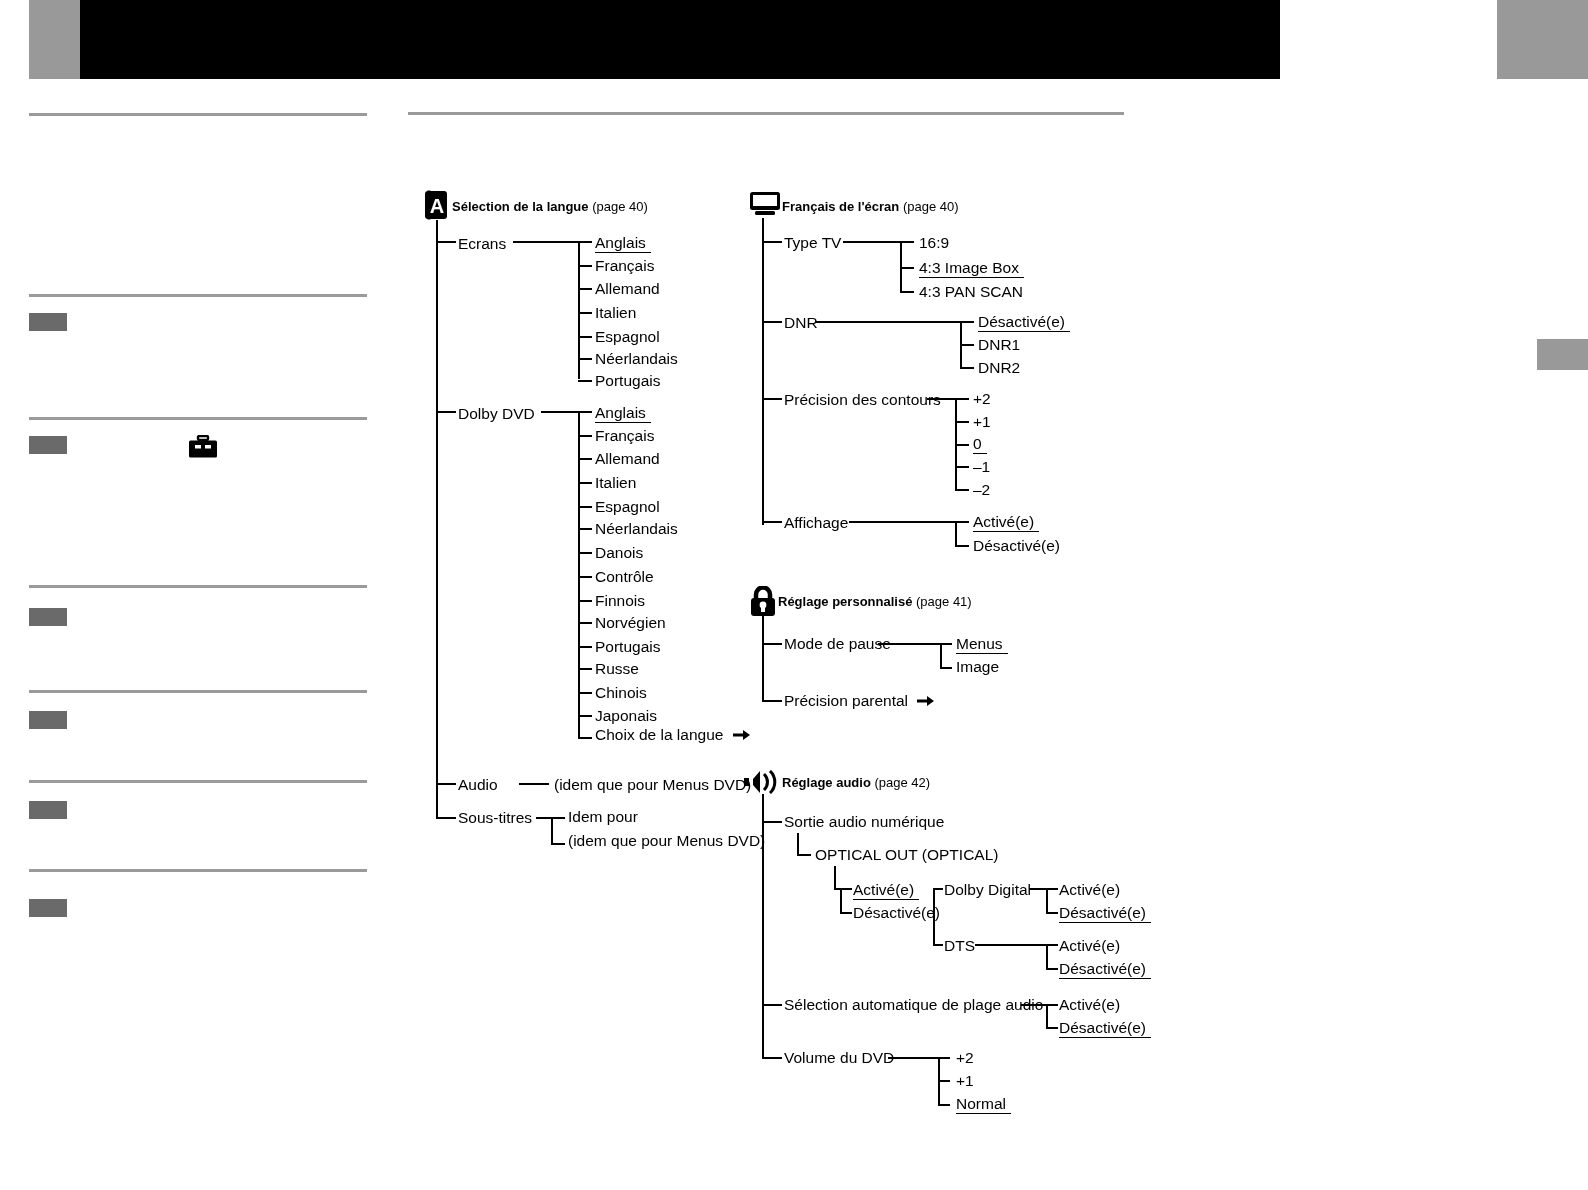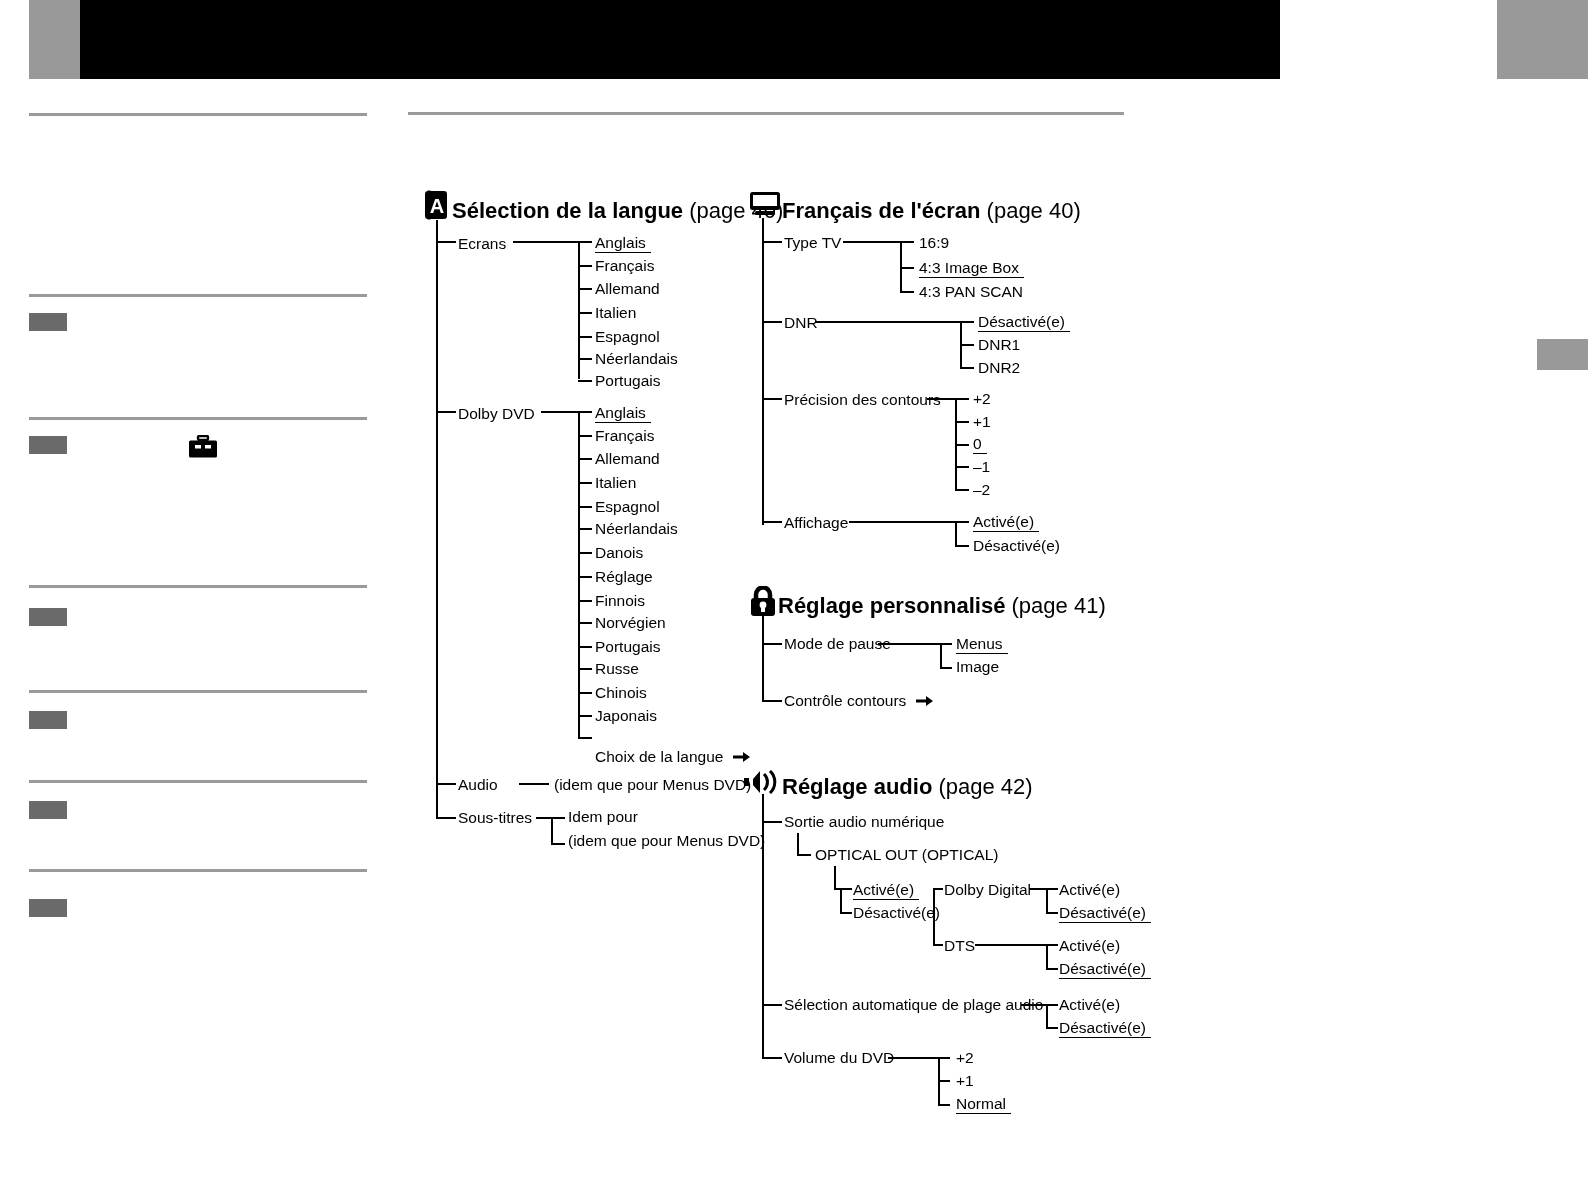--- a/index.html
+++ b/index.html
@@ -23,21 +23,21 @@
   .rule{position:absolute;height:3px;background:#9a9a9a;}
   .lrule{left:29px;width:338px;}
   .gray-block{position:absolute;left:29px;width:38px;height:18px;background:#6a6a6a;}
   .toolbox-icon{position:absolute;left:189px;top:435px;width:28px;height:24px;}
 
   
   .mrule{position:absolute;left:408px;top:112px;width:716px;height:3px;background:#9a9a9a;}
 
   
   .node{position:absolute;white-space:nowrap;font-size:15.5px;line-height:1;color:#000;}
-  .sect-title{position:absolute;white-space:nowrap;font-size:22px;line-height:1;}
+  .sect-title{position:absolute;white-space:nowrap;font-size:13px;line-height:1;}
   .sect-title b{font-weight:bold;}
   .sect-title span.pg{font-weight:normal;}
   .u{border-bottom:1.5px solid #000;padding-bottom:1px;padding-right:5px;}
 
   
   .vline{position:absolute;width:2px;background:#000;}
   .hline{position:absolute;height:2px;background:#000;}
 
   
   .icon-a{position:absolute;width:24px;height:30px;}
@@ -125,35 +125,35 @@
   <div class="node" style="left:595px;top:451px">Allemand</div>
   <div class="hline" style="left:578px;top:482px;width:14px"></div>
   <div class="node" style="left:595px;top:475px">Italien</div>
   <div class="hline" style="left:578px;top:506px;width:14px"></div>
   <div class="node" style="left:595px;top:499px">Espagnol</div>
   <div class="hline" style="left:578px;top:528px;width:14px"></div>
   <div class="node" style="left:595px;top:521px">Néerlandais</div>
   <div class="hline" style="left:578px;top:552px;width:14px"></div>
   <div class="node" style="left:595px;top:545px">Danois</div>
   <div class="hline" style="left:578px;top:576px;width:14px"></div>
-  <div class="node" style="left:595px;top:569px">Réglage</div>
+  <div class="node" style="left:595px;top:569px">Contrôle</div>
   <div class="hline" style="left:578px;top:600px;width:14px"></div>
   <div class="node" style="left:595px;top:593px">Finnois</div>
   <div class="hline" style="left:578px;top:622px;width:14px"></div>
   <div class="node" style="left:595px;top:615px">Norvégien</div>
   <div class="hline" style="left:578px;top:646px;width:14px"></div>
   <div class="node" style="left:595px;top:639px">Portugais</div>
   <div class="hline" style="left:578px;top:668px;width:14px"></div>
   <div class="node" style="left:595px;top:661px">Russe</div>
   <div class="hline" style="left:578px;top:692px;width:14px"></div>
   <div class="node" style="left:595px;top:685px">Chinois</div>
   <div class="hline" style="left:578px;top:715px;width:14px"></div>
   <div class="node" style="left:595px;top:708px">Japonais</div>
   <div class="hline" style="left:578px;top:737px;width:14px"></div>
-  <div class="node" style="left:595px;top:749px">
+  <div class="node" style="left:595px;top:727px">
     <span>Choix de la langue</span>
     <svg class="arrow" viewBox="0 0 17 12">
       <path d="M0 4.5 h10 V1 L17 6 L10 11 V7.5 H0 Z" fill="#000"></path>
     </svg>
   </div>
 
   <div class="hline" style="left:436px;top:783px;width:20px"></div>
   <div class="node" style="left:458px;top:777px">Audio</div>
   <div class="hline" style="left:519px;top:783px;width:30px"></div>
   <div class="node" style="left:554px;top:777px">(idem que pour Menus DVD)</div>
@@ -242,21 +242,21 @@
   <div class="node" style="left:784px;top:636px">Mode de pause</div>
   <div class="hline" style="left:878px;top:643px;width:64px"></div>
   <div class="vline" style="left:940px;top:643px;height:24px"></div>
   <div class="hline" style="left:940px;top:643px;width:12px"></div>
   <div class="node" style="left:956px;top:636px"><span class="u">Menus</span></div>
   <div class="hline" style="left:940px;top:667px;width:12px"></div>
   <div class="node" style="left:956px;top:659px">Image</div>
 
   <div class="hline" style="left:762px;top:700px;width:20px"></div>
   <div class="node" style="left:784px;top:693px">
-    <span>Contrôle contours</span>
+    <span>Précision parental</span>
     <svg class="arrow" viewBox="0 0 17 12">
       <path d="M0 4.5 h10 V1 L17 6 L10 11 V7.5 H0 Z" fill="#000"></path>
     </svg>
   </div>
 
   <svg class="icon-spk" style="left:744px;top:770px" viewBox="0 0 34 24">
     <rect x="0" y="8" width="5" height="8" fill="#000"></rect>
     <path d="M9 9 L16 1 L16 23 L9 15 Z" fill="#000"></path>
     <path d="M20 4 a11 11 0 0 1 0 16" fill="none" stroke="#000" stroke-width="3"></path>
     <path d="M26 1 a15 15 0 0 1 0 22" fill="none" stroke="#000" stroke-width="3"></path>

